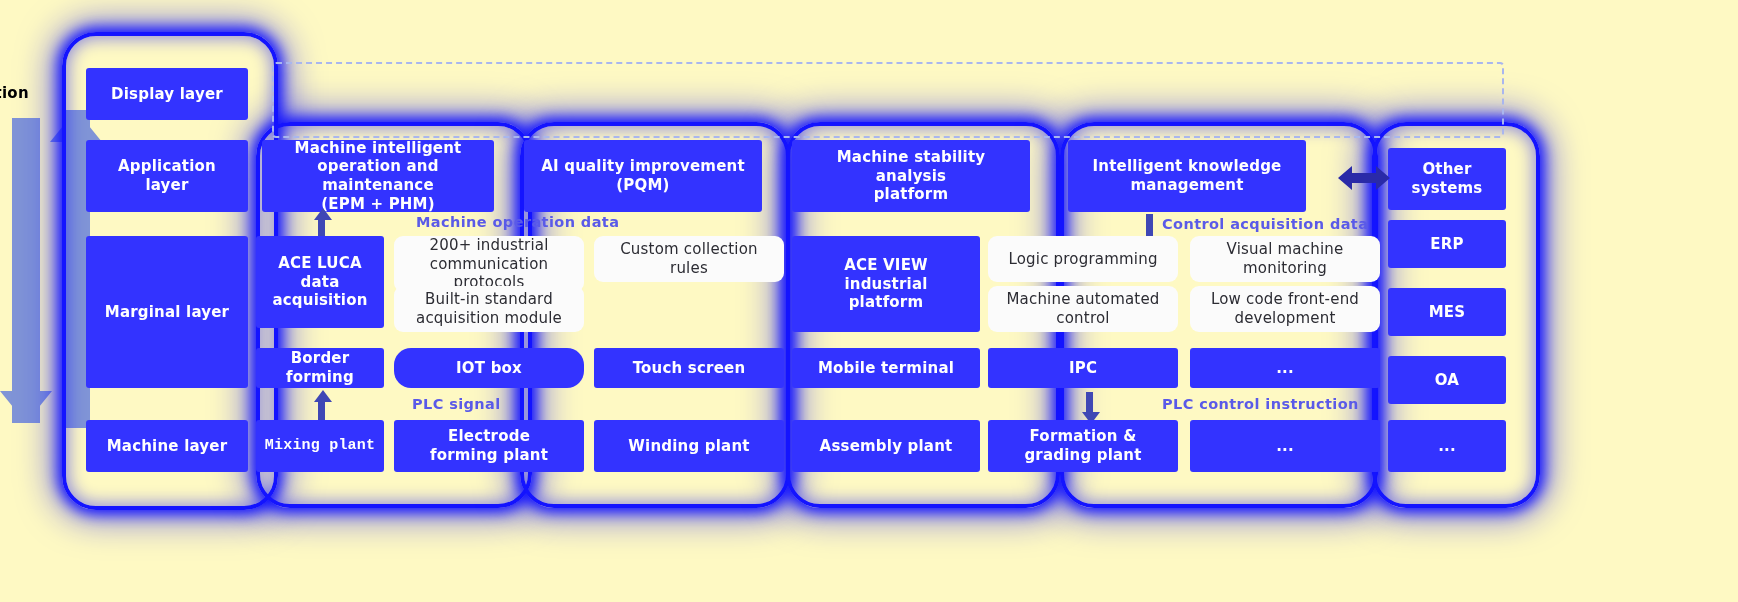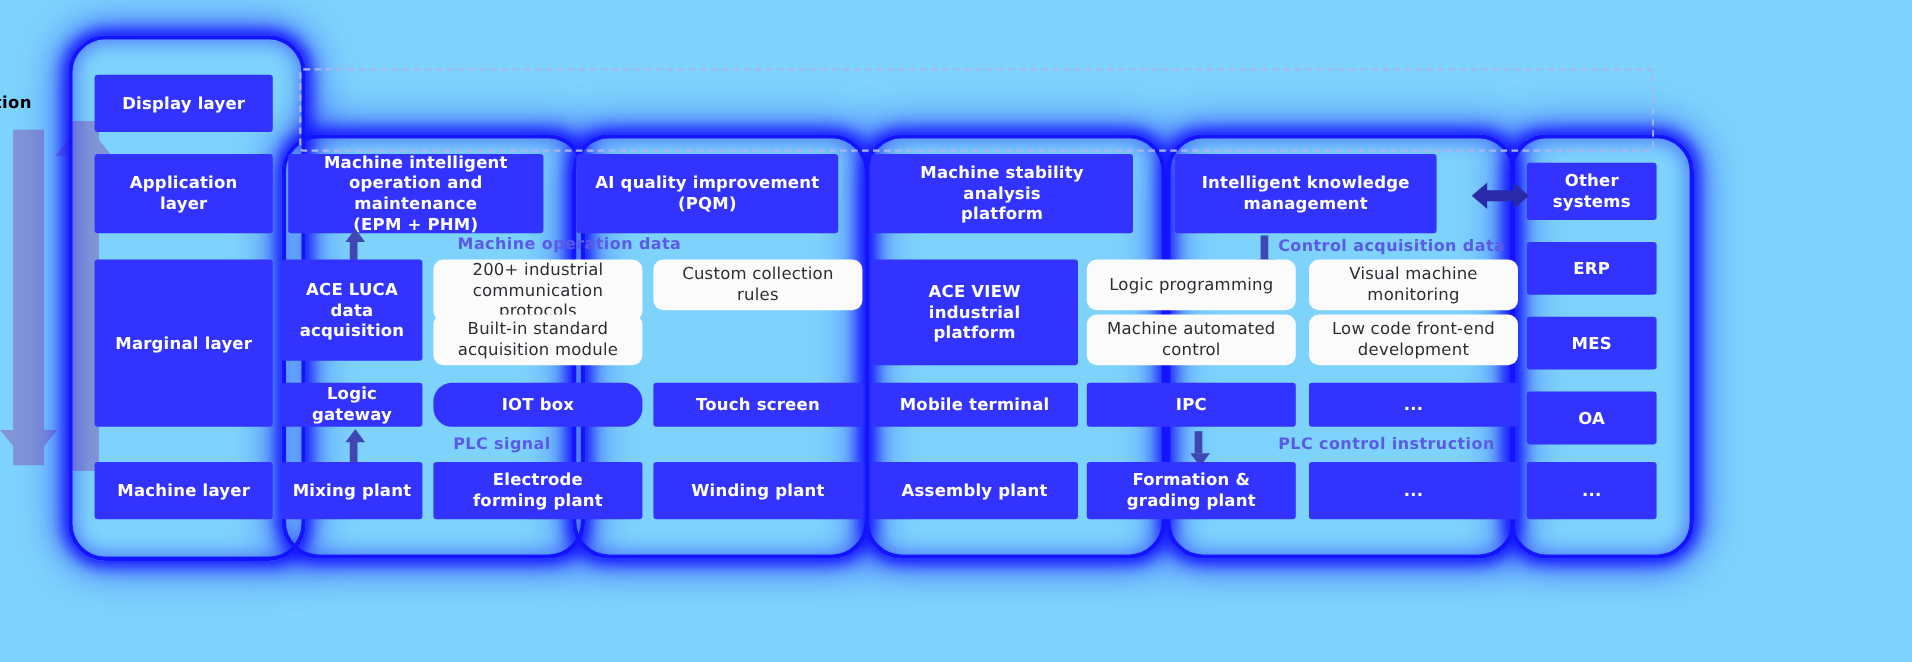--- a/index.html
+++ b/index.html
@@ -1,20 +1,20 @@
 <!DOCTYPE html>
 <html><head>
 <meta charset="utf-8">
 <style>
   html,body{margin:0;padding:0;background:#000;}
   body{
     width:1738px;height:602px;overflow:hidden;position:relative;
     font-family:"DejaVu Sans","Liberation Sans",sans-serif;
   }
-  #stage{position:absolute;inset:0;background:#7dd3fc;}
+  #stage{position:absolute;inset:0;background:#fef9c3;}
 
   
   .arrow-col{position:absolute;left:0;top:110px;width:115px;height:330px;}
   .arr{position:absolute;width:28px;background:#8094d6;}
   .arr .shaft{position:absolute;left:0;right:0;background:#8094d6;}
 
   .arrow-down{left:12px;top:8px;width:28px;height:305px;}
   .arrow-down .shaft{top:0;bottom:30px;background:#8094d6;}
   .arrow-down .head{position:absolute;bottom:0;left:-12px;width:0;height:0;
     border-left:26px solid transparent;border-right:26px solid transparent;
@@ -98,21 +98,21 @@
 
   <div class="bx blue" style="left:262px;top:140px;width:232px;height:72px;white-space:pre-line;">Machine intelligent
 operation and maintenance
 (EPM + PHM)</div>
   <div class="bx blue" style="left:524px;top:140px;width:238px;height:72px;white-space:pre-line;">AI quality improvement
 (PQM)</div>
   <div class="bx blue" style="left:792px;top:140px;width:238px;height:72px;white-space:pre-line;">Machine stability analysis
 platform</div>
   <div class="bx blue" style="left:1068px;top:140px;width:238px;height:72px;white-space:pre-line;">Intelligent knowledge
 management</div>
-  <div class="bx blue" style="left:1388px;top:148px;width:118px;height:52px;white-space:pre-line;">Other
+  <div class="bx blue" style="left:1388px;top:148px;width:118px;height:62px;white-space:pre-line;">Other
 systems</div>
 
   <svg style="position:absolute;left:1336px;top:160px;width:56px;height:36px;">
     <polygon points="2,18 16,6 16,13 40,13 40,6 54,18 40,30 40,23 16,23 16,30" fill="#2a2aa8"></polygon>
   </svg>
 
   <div class="flowshaft" style="left:318px;top:218px;height:22px;"></div>
   <div class="flowarr up" style="left:314px;top:208px;"></div>
   <div class="flowlab" style="left:392px;top:214px;margin-left:24px;">Machine operation data</div>
 
@@ -140,38 +140,38 @@
 monitoring</div>
   <div class="bx white" style="left:988px;top:286px;width:190px;height:46px;white-space:pre-line;">Machine automated
 control</div>
   <div class="bx white" style="left:1190px;top:286px;width:190px;height:46px;white-space:pre-line;">Low code front-end
 development</div>
 
   <div class="bx blue" style="left:1388px;top:220px;width:118px;height:48px;">ERP</div>
   <div class="bx blue" style="left:1388px;top:288px;width:118px;height:48px;">MES</div>
   <div class="bx blue" style="left:1388px;top:356px;width:118px;height:48px;">OA</div>
 
-  <div class="bx blue" style="left:256px;top:348px;width:128px;height:40px;">Logic gateway</div>
+  <div class="bx blue" style="left:256px;top:348px;width:128px;height:40px;">Border forming</div>
   <div class="bx blue" style="left:394px;top:348px;width:190px;height:40px;border-radius:17px;">IOT box</div>
   <div class="bx blue" style="left:594px;top:348px;width:190px;height:40px;">Touch screen</div>
   <div class="bx blue" style="left:792px;top:348px;width:188px;height:40px;">Mobile terminal</div>
   <div class="bx blue" style="left:988px;top:348px;width:190px;height:40px;">IPC</div>
   <div class="bx blue" style="left:1190px;top:348px;width:190px;height:40px;">...</div>
 
   <div class="flowshaft" style="left:318px;top:400px;height:20px;"></div>
   <div class="flowarr up" style="left:314px;top:390px;"></div>
   <div class="flowlab" style="left:412px;top:396px;">PLC signal</div>
 
   <div class="flowshaft" style="left:1086px;top:392px;height:20px;"></div>
   <div class="flowarr dn" style="left:1082px;top:412px;"></div>
   <div class="flowlab" style="left:1162px;top:396px;">PLC control instruction</div>
 
   <div class="bx blue" style="left:86px;top:420px;width:162px;height:52px;">Machine layer</div>
 
-  <div class="bx blue" style="left:256px;top:420px;width:128px;height:52px;white-space:pre-line;">Mixing plant</div>
+  <div class="bx blue" style="left:256px;top:420px;width:128px;height:52px;white-space:pre-line;font-family:Liberation Mono, monospace;">Mixing plant</div>
   <div class="bx blue" style="left:394px;top:420px;width:190px;height:52px;white-space:pre-line;">Electrode
 forming plant</div>
   <div class="bx blue" style="left:594px;top:420px;width:190px;height:52px;white-space:pre-line;">Winding plant</div>
   <div class="bx blue" style="left:792px;top:420px;width:188px;height:52px;white-space:pre-line;">Assembly plant</div>
   <div class="bx blue" style="left:988px;top:420px;width:190px;height:52px;white-space:pre-line;">Formation &amp;
 grading plant</div>
   <div class="bx blue" style="left:1190px;top:420px;width:190px;height:52px;white-space:pre-line;">...</div>
 
   <div class="bx blue" style="left:1388px;top:420px;width:118px;height:52px;">...</div>
 

